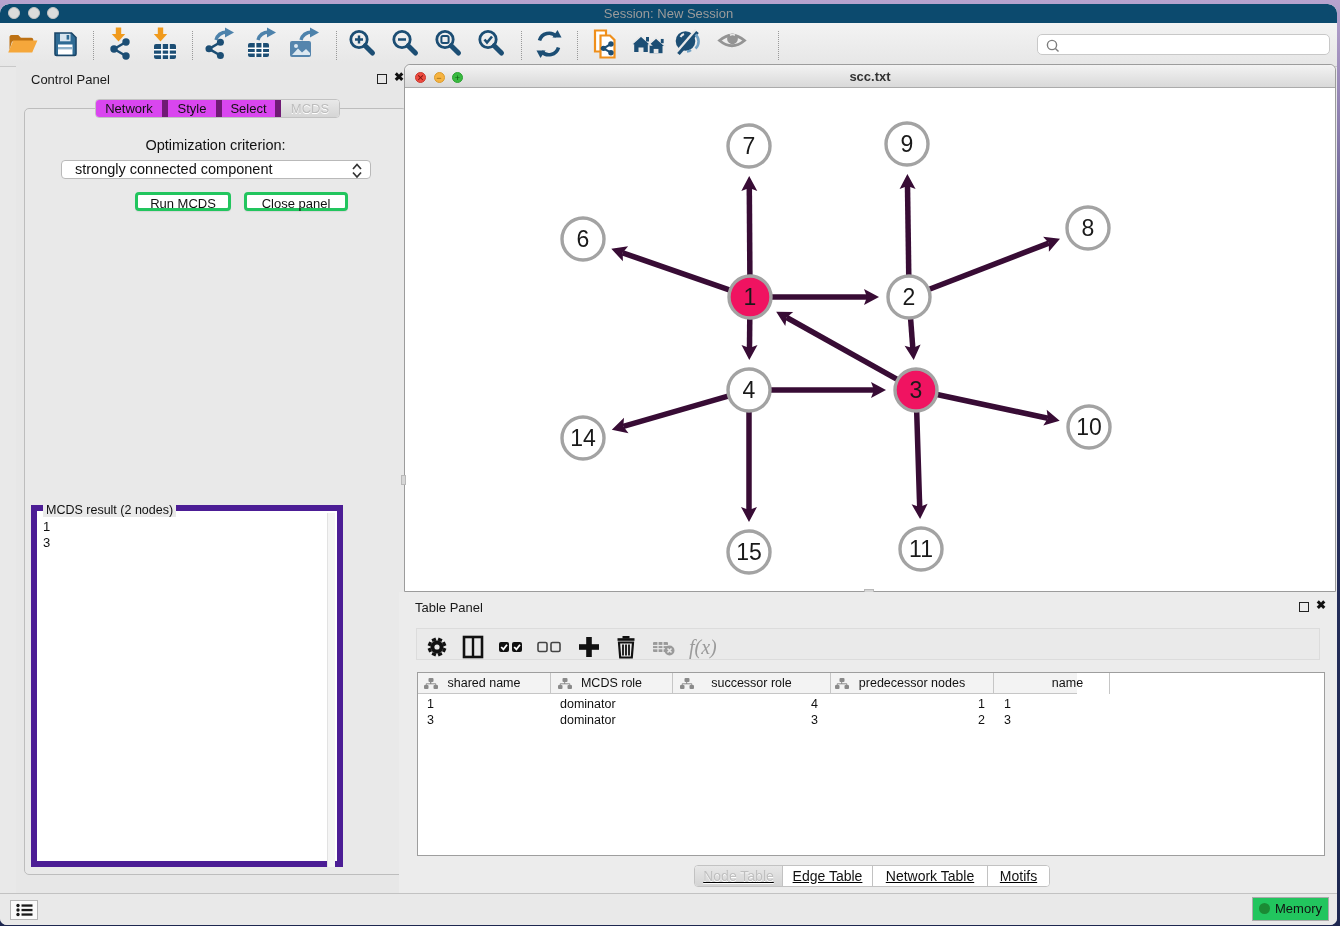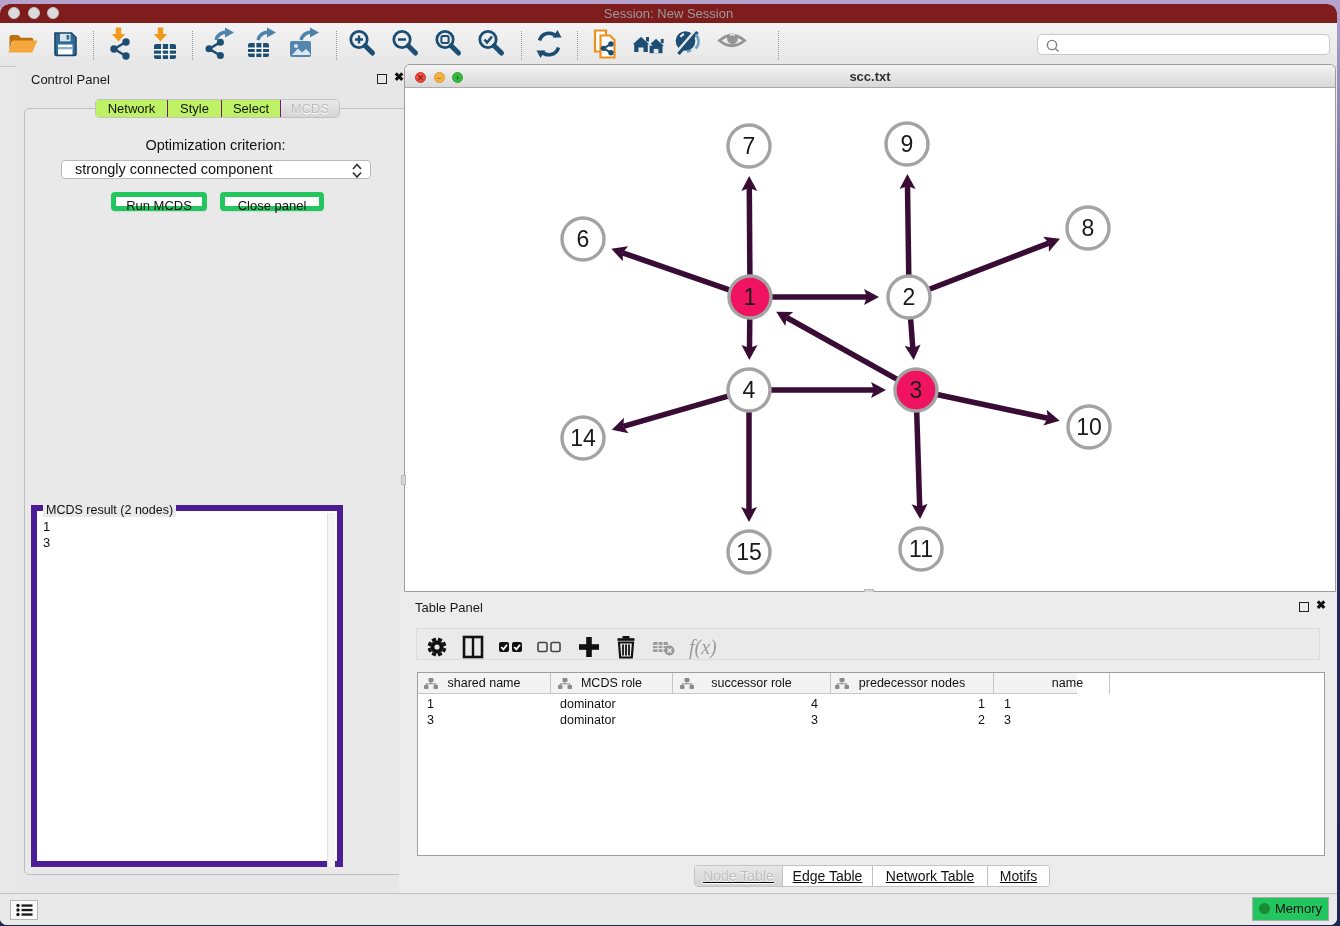--- a/index.html
+++ b/index.html
@@ -1,35 +1,35 @@
 <!DOCTYPE html>
 <html><head><meta charset="utf-8"><style>
 *{margin:0;padding:0;box-sizing:border-box;}
 html,body{width:1340px;height:926px;overflow:hidden;font-family:"Liberation Sans",sans-serif;}
 body{background:linear-gradient(180deg,#b7a3ce 0%,#8a7dad 14%,#4a4a7e 30%,#27305e 45%,#1d2750 100%);}
 #win{position:absolute;left:0;top:4px;width:1337px;height:921px;background:#e9e9e9;border-radius:9px 9px 7px 7px;overflow:hidden;}
-#titlebar{position:absolute;left:0;top:0;width:100%;height:35px;background:#7f1d1d;border-bottom:1px solid #d2d2d2;border-radius:9px 9px 0 0;}
+#titlebar{position:absolute;left:0;top:0;width:100%;height:35px;background:#0c4a6e;border-bottom:1px solid #d2d2d2;border-radius:9px 9px 0 0;}
 .tl{position:absolute;top:3px;width:12px;height:12px;border-radius:50%;background:#dcdcdc;border:1px solid #c2c2c2;}
 #wtitle{position:absolute;top:2px;left:0;width:100%;text-align:center;font-size:13px;color:#9b9b9b;}
 #toolbar{position:absolute;left:0;top:19px;width:100%;height:44px;background:linear-gradient(#f3f3f3,#e6e6e6);border-bottom:1px solid #c9c9c9;}
 .tsep{position:absolute;top:8px;height:29px;width:0;border-left:1px dotted #999;}
 .ti{position:absolute;}
 #searchbox{position:absolute;left:1037px;top:11px;width:293px;height:21px;background:#fff;border:1px solid #c8c8c8;border-radius:5px;}
 #cpanel{position:absolute;left:16px;top:60px;width:399px;height:829px;background:#e7e7e7;border-right:1px solid #c4c4c4;}
 #cphead{position:absolute;left:15px;top:8px;font-size:13px;color:#1a1a1a;}
 .sq{position:absolute;width:10px;height:10px;border:1.5px solid #222;}
 .xx{position:absolute;font-size:12px;color:#111;font-weight:bold;}
 #tabpanel{position:absolute;left:8px;top:44px;width:383px;height:767px;border:1px solid #bdbdbd;border-radius:5px;background:#e9e9e9;}
 #tabs{position:absolute;left:70px;top:-10px;height:19px;display:flex;border:1px solid #c2c2c2;border-radius:4px;overflow:hidden;background:#fff;}
-.tab{font-size:13px;color:#111;line-height:17px;border-right:1px solid #701a75;background:#bef264;text-align:center;}
+.tab{font-size:13px;color:#111;line-height:17px;border-right:6px solid #701a75;background:#d946ef;text-align:center;}
 .tab:last-child{border-right:none;}
 .tab.sel{background:linear-gradient(#e9e9e9,#d5d5d5);color:#bcbcbc;text-shadow:0 1px 0 #fff;}
 #optlabel{position:absolute;left:0;top:28px;width:100%;text-align:center;font-size:14.5px;color:#111;}
 #combo{position:absolute;left:36px;top:51px;width:310px;height:19px;background:#fff;border:1px solid #b9b9b9;border-radius:4px;font-size:14.5px;color:#111;line-height:17px;padding-left:13px;}
-.btn{position:absolute;top:83px;height:19px;background:#fff;border:5px solid #22c55e;border-radius:4px;font-size:13px;color:#111;text-align:center;line-height:17px;box-shadow:0 1px 1px rgba(0,0,0,.08);}
+.btn{position:absolute;top:83px;height:19px;background:#fff;border:3px solid #22c55e;border-radius:4px;font-size:13px;color:#111;text-align:center;line-height:17px;box-shadow:0 1px 1px rgba(0,0,0,.08);margin-left:24px;}
 #fieldset{position:absolute;left:6px;top:396px;width:312px;height:362px;border:6px solid #4c1d95;background:#fff;}
 #fslegend{position:absolute;left:6px;top:-8px;background:#e9e9e9;font-size:12.5px;color:#111;padding:0 3px;}
 #fstext{position:absolute;left:6px;top:8px;font-size:13px;color:#111;line-height:16px;}
 #fsscroll{position:absolute;right:2px;top:2px;width:8px;height:354px;background:#f4f4f4;border-left:1px solid #e2e2e2;}
 #netwin{position:absolute;left:404px;top:60px;width:932px;height:528px;background:#fff;border:1px solid #9c9c9c;border-radius:6px 6px 0 0;}
 #nettitle{position:absolute;left:0;top:0;width:100%;height:23px;background:linear-gradient(#f3f3f3,#d9d9d9);border-bottom:1px solid #ababab;border-radius:6px 6px 0 0;}
 .tl2{position:absolute;top:7px;width:11px;height:11px;border-radius:50%;font-size:9px;line-height:11px;text-align:center;}
 #netname{position:absolute;top:4px;width:100%;text-align:center;font-size:13px;font-weight:bold;color:#333;}
 #tpanel{position:absolute;left:399px;top:588px;width:938px;height:301px;background:#ececec;}
 #tphead{position:absolute;left:16px;top:8px;font-size:13px;color:#1a1a1a;}

